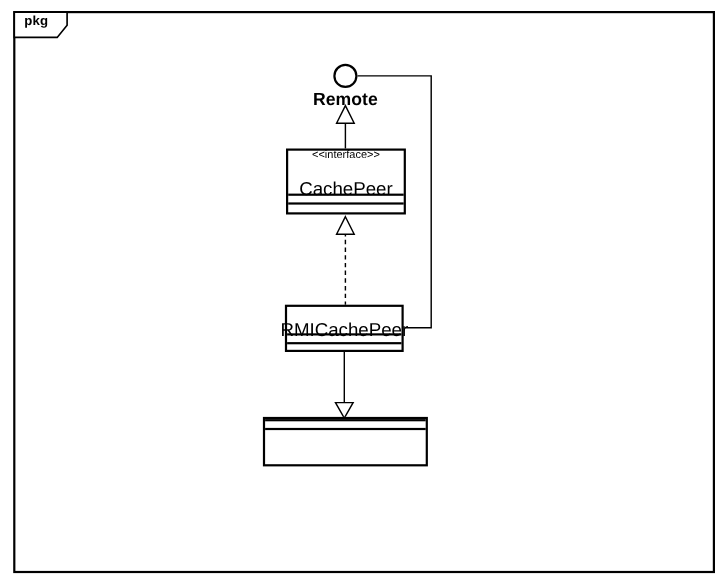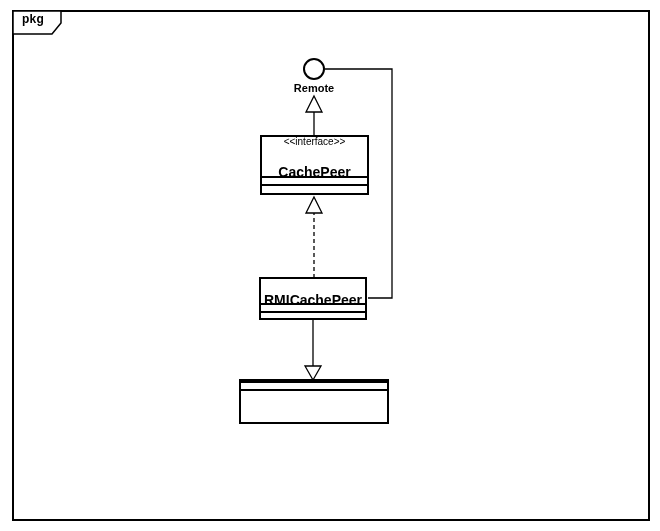--- a/index.html
+++ b/index.html
@@ -9,21 +9,21 @@
     height: 531px;
     background: #ffffff;
     font-family: "Liberation Sans", "DejaVu Sans", sans-serif;
     color: #000000;
     overflow: hidden;
   }
   .layer { position: absolute; left: 0; top: 0; }
 
   .lbl {
     position: absolute;
-    font-size: 11px;
+    font-size: 16px;
     font-weight: bold;
     text-align: center;
     white-space: nowrap;
     color: #000;
   }
   .pkg-lbl {
     left: 13px; top: 12px; width: 40px;
     font-size: 12px;
     letter-spacing: 0.2px;
   }
@@ -39,21 +39,21 @@
   }
   .class-title {
     display: flex;
     flex-direction: column;
     justify-content: center;
     align-items: center;
     text-align: center;
     flex: 0 0 auto;
   }
   .stereotype { font-size: 10px; font-weight: normal; line-height: 13px; }
-  .class-name { font-size: 14px; font-weight: bold; line-height: 14px; margin-top: 17px; }
+  .class-name { font-size: 17px; font-weight: normal; line-height: 14px; margin-top: 17px; }
   .cmp { border-top: 2px solid #000; flex: 0 0 auto; }
   .cmp.last { flex: 1 1 auto; }
 
   .box-cachepeer   { left: 260px; top: 135px; width: 109px; height: 60px; }
   .box-cachepeer   .class-title { height: 39px; }
   .box-rmicachepeer{ left: 259px; top: 277px; width: 108px; height: 43px; }
   .box-rmicachepeer .class-title { height: 24px; text-align: right; }
   .box-unicast     { left: 239px; top: 379px; width: 150px; height: 45px; }
   .box-unicast     .class-title { height: 24px; }
   .cmp-a { height: 8px; box-sizing: border-box; }

